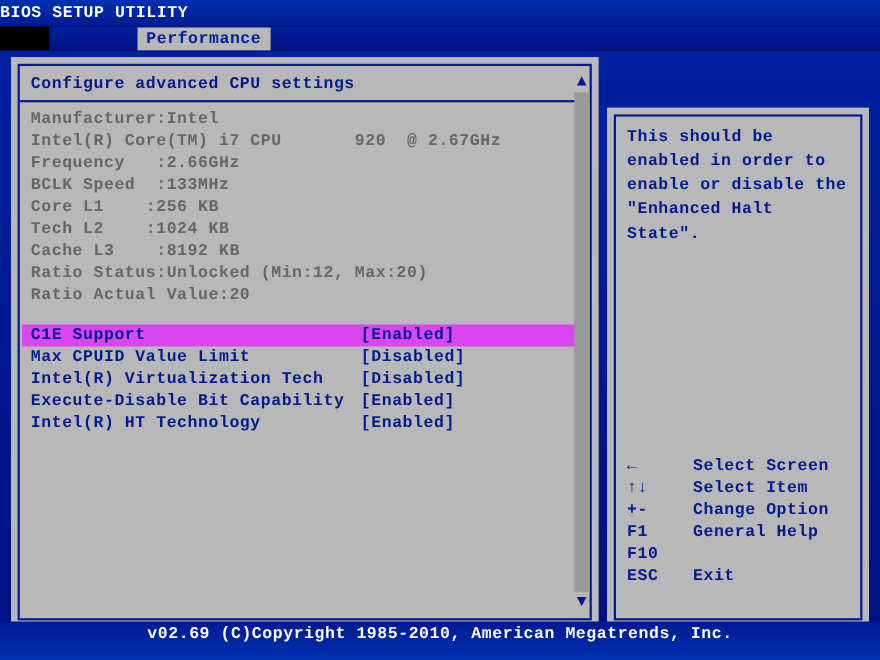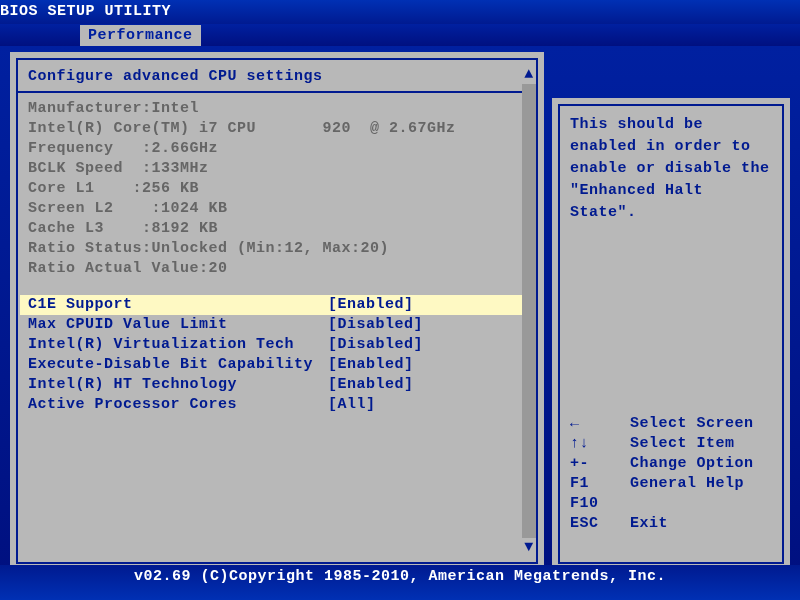--- a/index.html
+++ b/index.html
@@ -3,37 +3,37 @@
 <meta charset="utf-8">
 <style>
   html,body{margin:0;padding:0;width:800px;height:600px;overflow:hidden;
     font-family:"Lucida Console","Courier New",monospace;font-size:15px;
     background:#000;}
   .screen{width:800px;height:600px;background:#000;position:relative;
     font-weight:bold;letter-spacing:0.5px;}
   .header-bar{height:24px;background:linear-gradient(#0030b4,#001a90);
     color:#fff;line-height:24px;}
   .tab-row{height:22px;background:linear-gradient(#0020a0,#001080);
-    display:flex;align-items:flex-end;padding-left:80px;}
+    display:flex;align-items:flex-end;padding-left:80px;margin-left:45px;}
   .tab{padding:2px 8px;color:#0020a0;background:#b8b8b8;}
   .body{position:absolute;top:46px;left:0;right:0;bottom:24px;
     background:linear-gradient(#0020a0,#001080);padding:6px 10px;}
   .panels{display:flex;height:100%;gap:8px;}
   .panel{background:#b8b8b8;border:2px solid #b8b8b8;position:relative;
     box-shadow:inset 0 0 0 2px #b8b8b8;}
   .panel-inner{position:absolute;inset:4px;border:2px solid #001a90;
     padding:8px 10px;color:#555;}
   .left{flex:0 0 530px;}
   .right{flex:1;margin-top:46px;}
   .title-line{color:#001a90;}
   .sub-line{color:#666;}
   .hr{border:none;border-top:2px solid #001a90;margin:6px -10px;}
   .info-line{white-space:pre;color:#666;line-height:20px;}
   .opt-row{display:flex;line-height:20px;color:#001a90;}
-  .opt-row.sel{background:#fef9c3;color:#001a90;margin:0 -8px;padding:0 8px;}
+  .opt-row.sel{background:#d946ef;color:#001a90;margin:0 -8px;padding:0 8px;}
   .opt-label{flex:0 0 300px;}
   .opt-val{}
   .help-text{color:#001a90;line-height:22px;}
   .key-row{display:flex;line-height:20px;color:#001a90;}
   .key-k{flex:0 0 60px;}
   .scroll-arrow{position:absolute;right:0;width:14px;text-align:center;
     color:#001a90;}
   .scroll-up{top:6px;} .scroll-dn{bottom:6px;}
   .scroll-track{position:absolute;right:0;top:24px;bottom:24px;width:14px;
     background:#999;}
@@ -62,21 +62,21 @@
           <div class="scroll-arrow scroll-dn">▼</div>
 
           <div class="title-line">Configure advanced CPU settings</div>
           <hr class="hr">
 
           <div class="info-line">Manufacturer:Intel</div>
           <div class="info-line">Intel(R) Core(TM) i7 CPU       920  @ 2.67GHz</div>
           <div class="info-line">Frequency   :2.66GHz</div>
           <div class="info-line">BCLK Speed  :133MHz</div>
           <div class="info-line">Core L1    :256 KB</div>
-          <div class="info-line">Screen L2    :1024 KB</div>
+          <div class="info-line">Tech L2    :1024 KB</div>
           <div class="info-line">Cache L3    :8192 KB</div>
           <div class="info-line">Ratio Status:Unlocked (Min:12, Max:20)</div>
           <div class="info-line">Ratio Actual Value:20</div>
 
           <div style="height:16px"></div>
 
           <div class="opt-row sel">
             <span class="opt-label">C1E Support</span>
             <span class="opt-val">[Enabled]</span>
           </div>
@@ -88,24 +88,20 @@
             <span class="opt-label">Intel(R) Virtualization Tech</span>
             <span class="opt-val">[Disabled]</span>
           </div>
           <div class="opt-row">
             <span class="opt-label">Execute-Disable Bit Capability</span>
             <span class="opt-val">[Enabled]</span>
           </div>
           <div class="opt-row">
             <span class="opt-label">Intel(R) HT Technology</span>
             <span class="opt-val">[Enabled]</span>
-          </div>
-          <div class="opt-row">
-            <span class="opt-label">Active Processor Cores</span>
-            <span class="opt-val">[All]</span>
           </div>
         </div>
       </div>
 
       <div class="panel right">
         <div class="panel-inner">
           <div class="help-text">This should be enabled in order to enable or disable the "Enhanced Halt State".</div>
 
           <div style="height:190px"></div>
 

